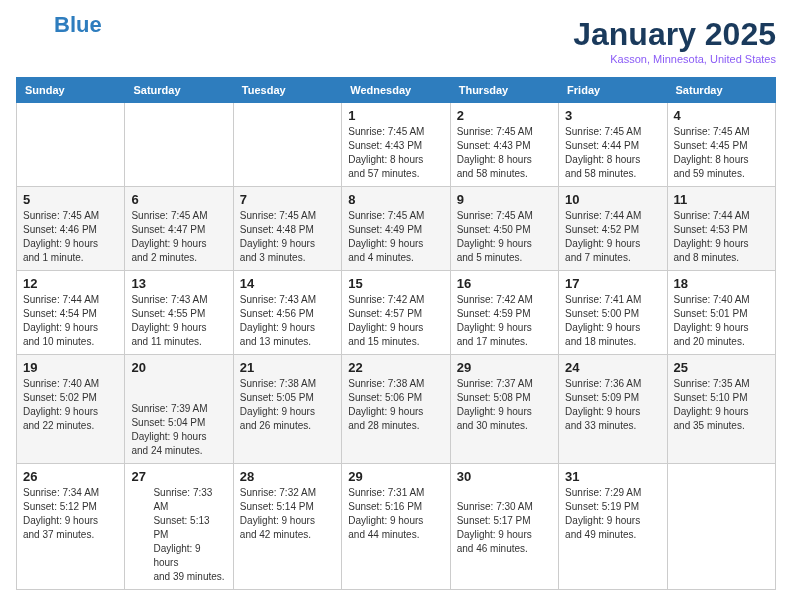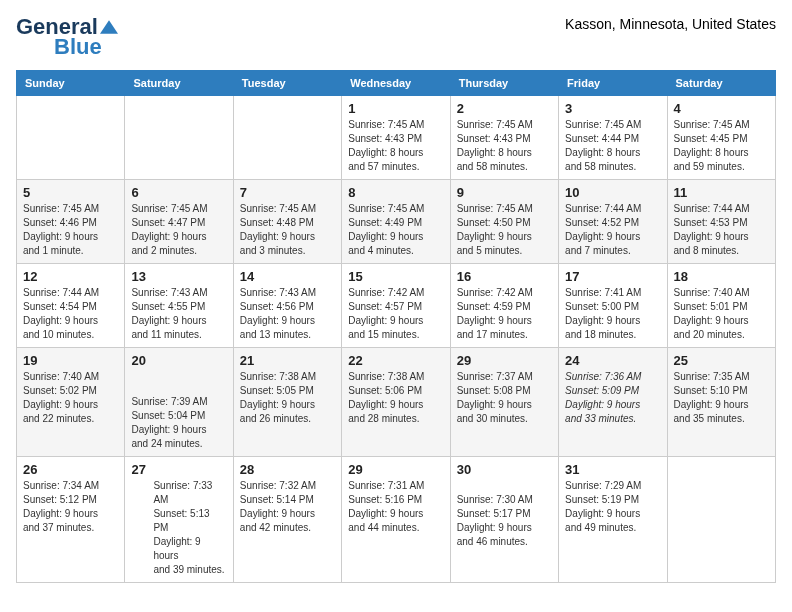--- a/index.html
+++ b/index.html
@@ -38,22 +38,22 @@
     }
     .title-block {
       text-align: right;
     }
     .month-title {
       font-size: 32px;
       font-weight: bold;
       color: #1a3a5c;
     }
     .location {
-      font-size: 14px;
-      color: #000000;
+      font-size: 11px;
+      color: #8b5cf6;
     }
     .calendar {
       width: 100%;
       border-collapse: collapse;
       border: 1px solid #ccc;
     }
     .calendar th {
       background-color: #2e7dbe;
       color: #fff;
       font-size: 11px;
@@ -88,31 +88,26 @@
     }
     .empty-cell {
       background: #f9f9f9;
     }
   </style>
 </head>
 <body>
 
 <div class="header">
   <div class="logo">
-    <div class="logo-text">
-      <span class="logo-general">General</span>
-      <svg class="logo-icon" viewBox="0 0 24 18" fill="none" xmlns="http://www.w3.org/2000/svg">
-        <polygon points="0,18 12,0 24,18" fill="#2e7dbe"></polygon>
-      </svg>
-    </div>
     <div class="logo-text" style="margin-top:-2px;">
       <span class="logo-blue">Blue</span>
     </div>
   </div>
   <div class="title-block">
+    <div class="month-title">January 2025</div>
     <div class="location">Kasson, Minnesota, United States</div>
   </div>
 </div>
 
 <table class="calendar">
   <thead>
     <tr>
     <th>Sunday</th>
         <th>Saturday</th>
         <th>Tuesday</th>
@@ -289,21 +284,21 @@
         </td>
         <td>
           <div class="day-num">29</div>
           <div class="day-info" style="white-space: pre-line;">Sunrise: 7:37 AM
 Sunset: 5:08 PM
 Daylight: 9 hours
 and 30 minutes.</div>
         </td>
         <td>
           <div class="day-num">24</div>
-          <div class="day-info" style="white-space: pre-line; font-style: italic;">Sunrise: 7:36 AM
+          <div class="day-info" style="white-space: pre-line;">Sunrise: 7:36 AM
 Sunset: 5:09 PM
 Daylight: 9 hours
 and 33 minutes.</div>
         </td>
         <td>
           <div class="day-num">25</div>
           <div class="day-info" style="white-space: pre-line;">Sunrise: 7:35 AM
 Sunset: 5:10 PM
 Daylight: 9 hours
 and 35 minutes.</div>

